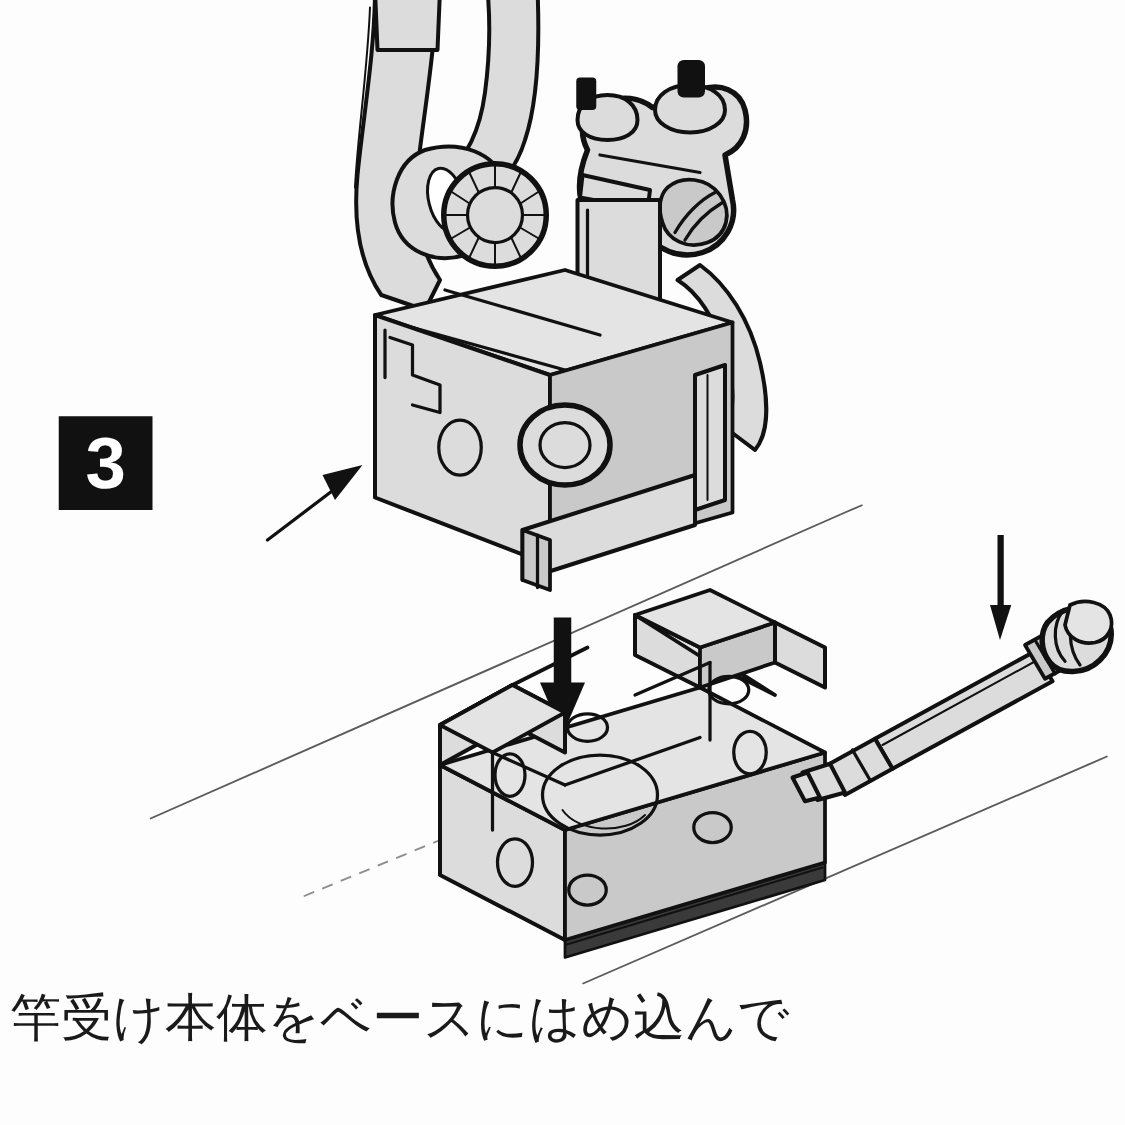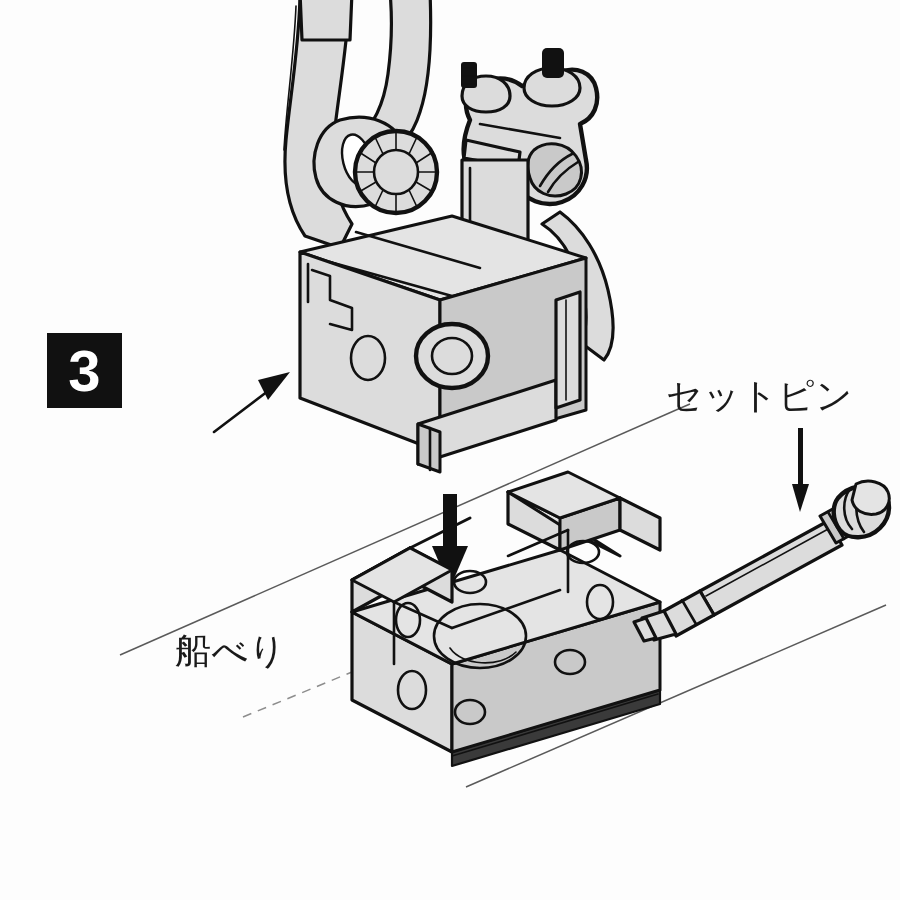--- a/index.html
+++ b/index.html
@@ -283,18 +283,17 @@
     </g>
 
     <line class="hairline" x1="676" y1="410" x2="690" y2="404"></line>
   </svg>
 
   <div class="badge-box">
     <span class="badge-num">3</span>
   </div>
 
 
-  <div class="callout" id="label-gunwale">船べり</div>
-
-  <div class="callout" id="label-setpin">セットピン</div>
-
+
+
+  <div class="caption" id="caption-1">竿受け本体をベースにはめ込んで</div>
 
 </div>
 
 </body></html>

